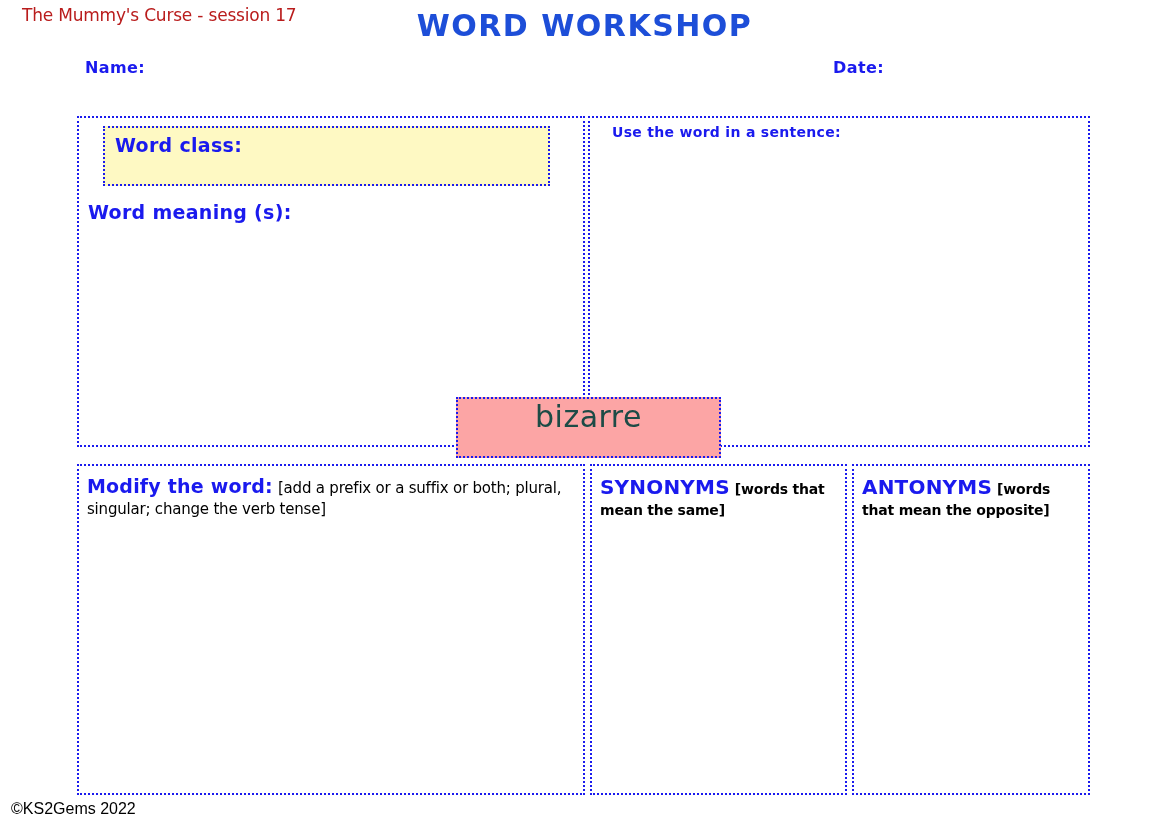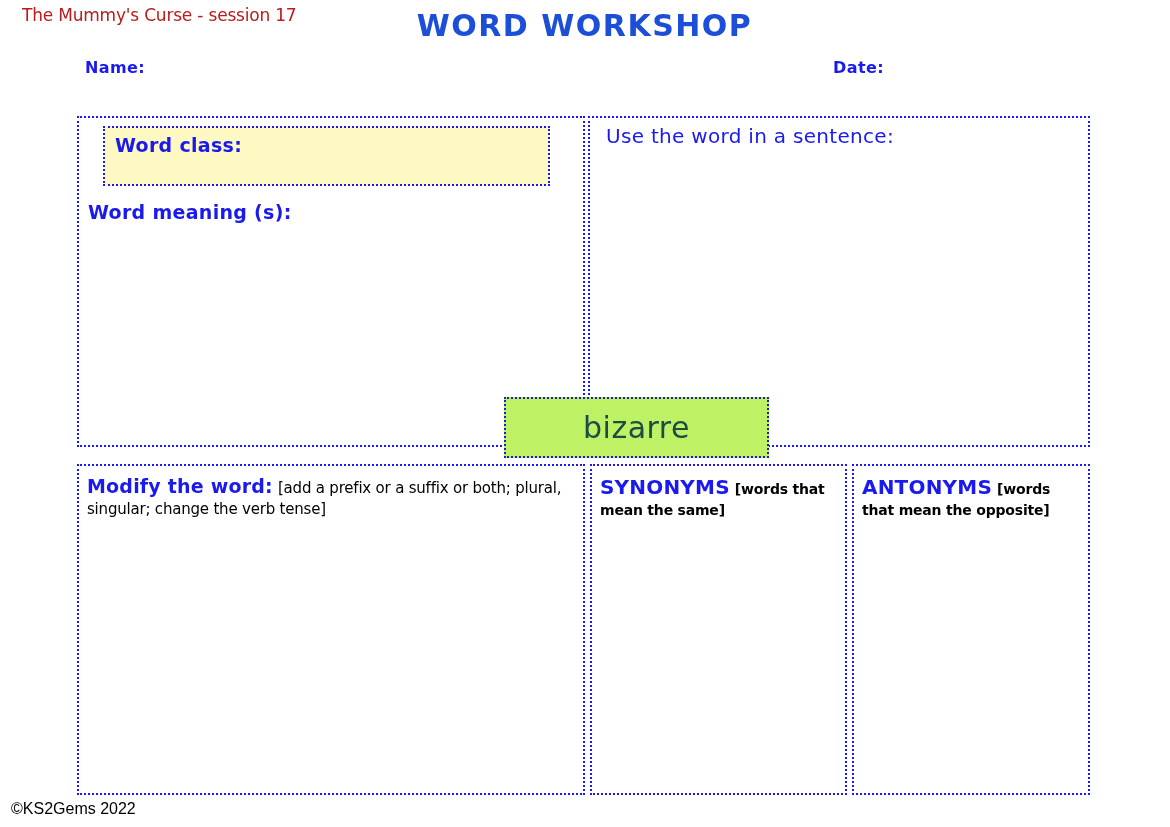--- a/index.html
+++ b/index.html
@@ -103,24 +103,24 @@
     position: absolute;
     left: 9px;
     top: 83px;
     font-size: 19px;
     font-weight: bold;
     color: #1a1aee;
     letter-spacing: 0.3px;
   }
   .sentence-label {
     position: absolute;
-    left: 16px;
+    left: 22px;
     top: 6px;
-    font-size: 20px;
-    font-weight: normal;
+    font-size: 14px;
+    font-weight: bold;
     color: #1a1aee;
     letter-spacing: 0.3px;
   }
 
   
   #panel-modify {
     left: 77px;
     top: 464px;
     width: 508px;
     height: 331px;
@@ -167,27 +167,26 @@
   }
 
   
   #focus-word-box {
     position: absolute;
     left: 456px;
     top: 397px;
     width: 265px;
     height: 61px;
     border: 2px dotted #1a1aee;
-    background: #bef264;
+    background: #fca5a5;
     box-sizing: border-box;
     display: flex;
-    align-items: center;
+    align-items: flex-start;
     justify-content: center;
     z-index: 5;
-    margin-left: 48px;
   }
   #focus-word-box .word {
     font-family: "DejaVu Sans", sans-serif;
     font-size: 30px;
     color: #1d4b46;
     letter-spacing: 0.5px;
   }
 
   
   .footer-copyright {

